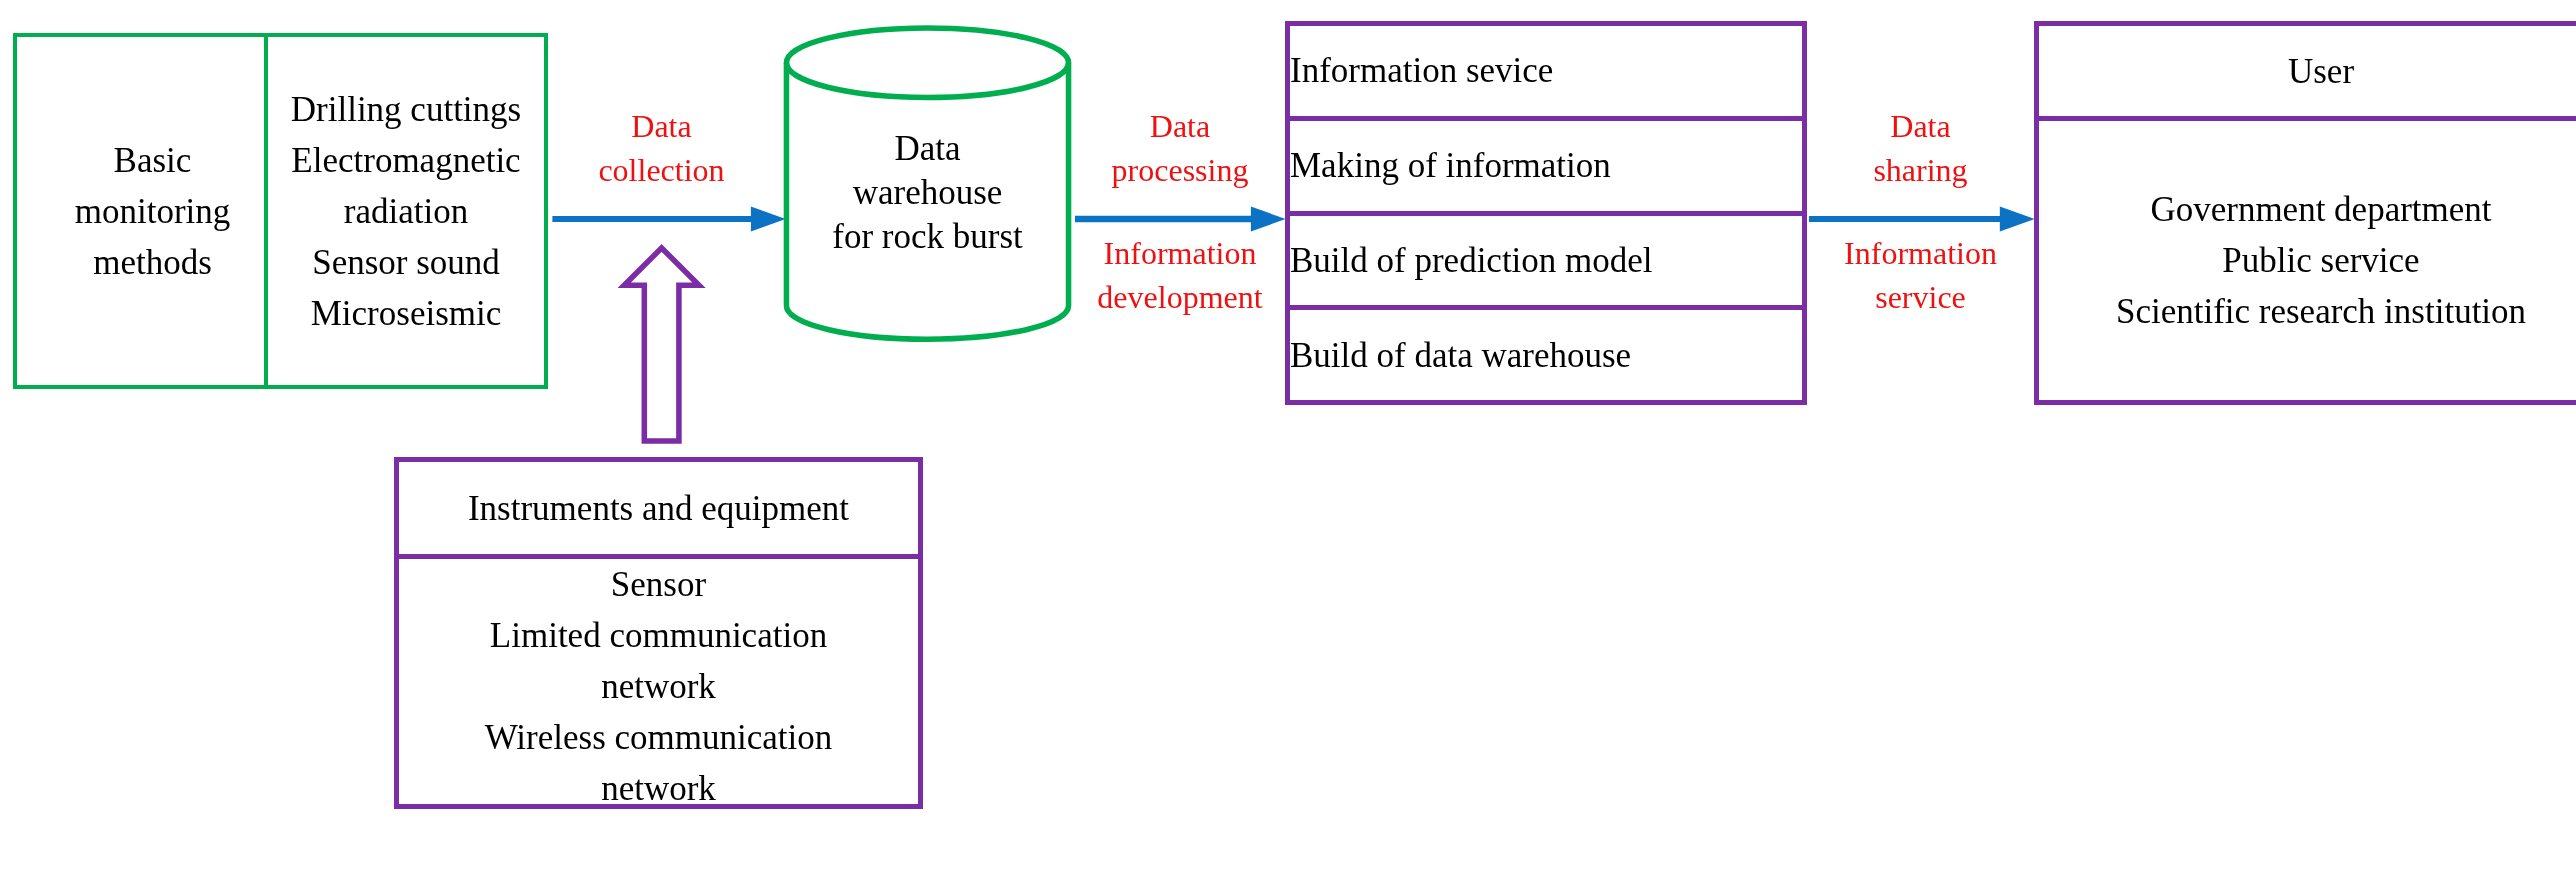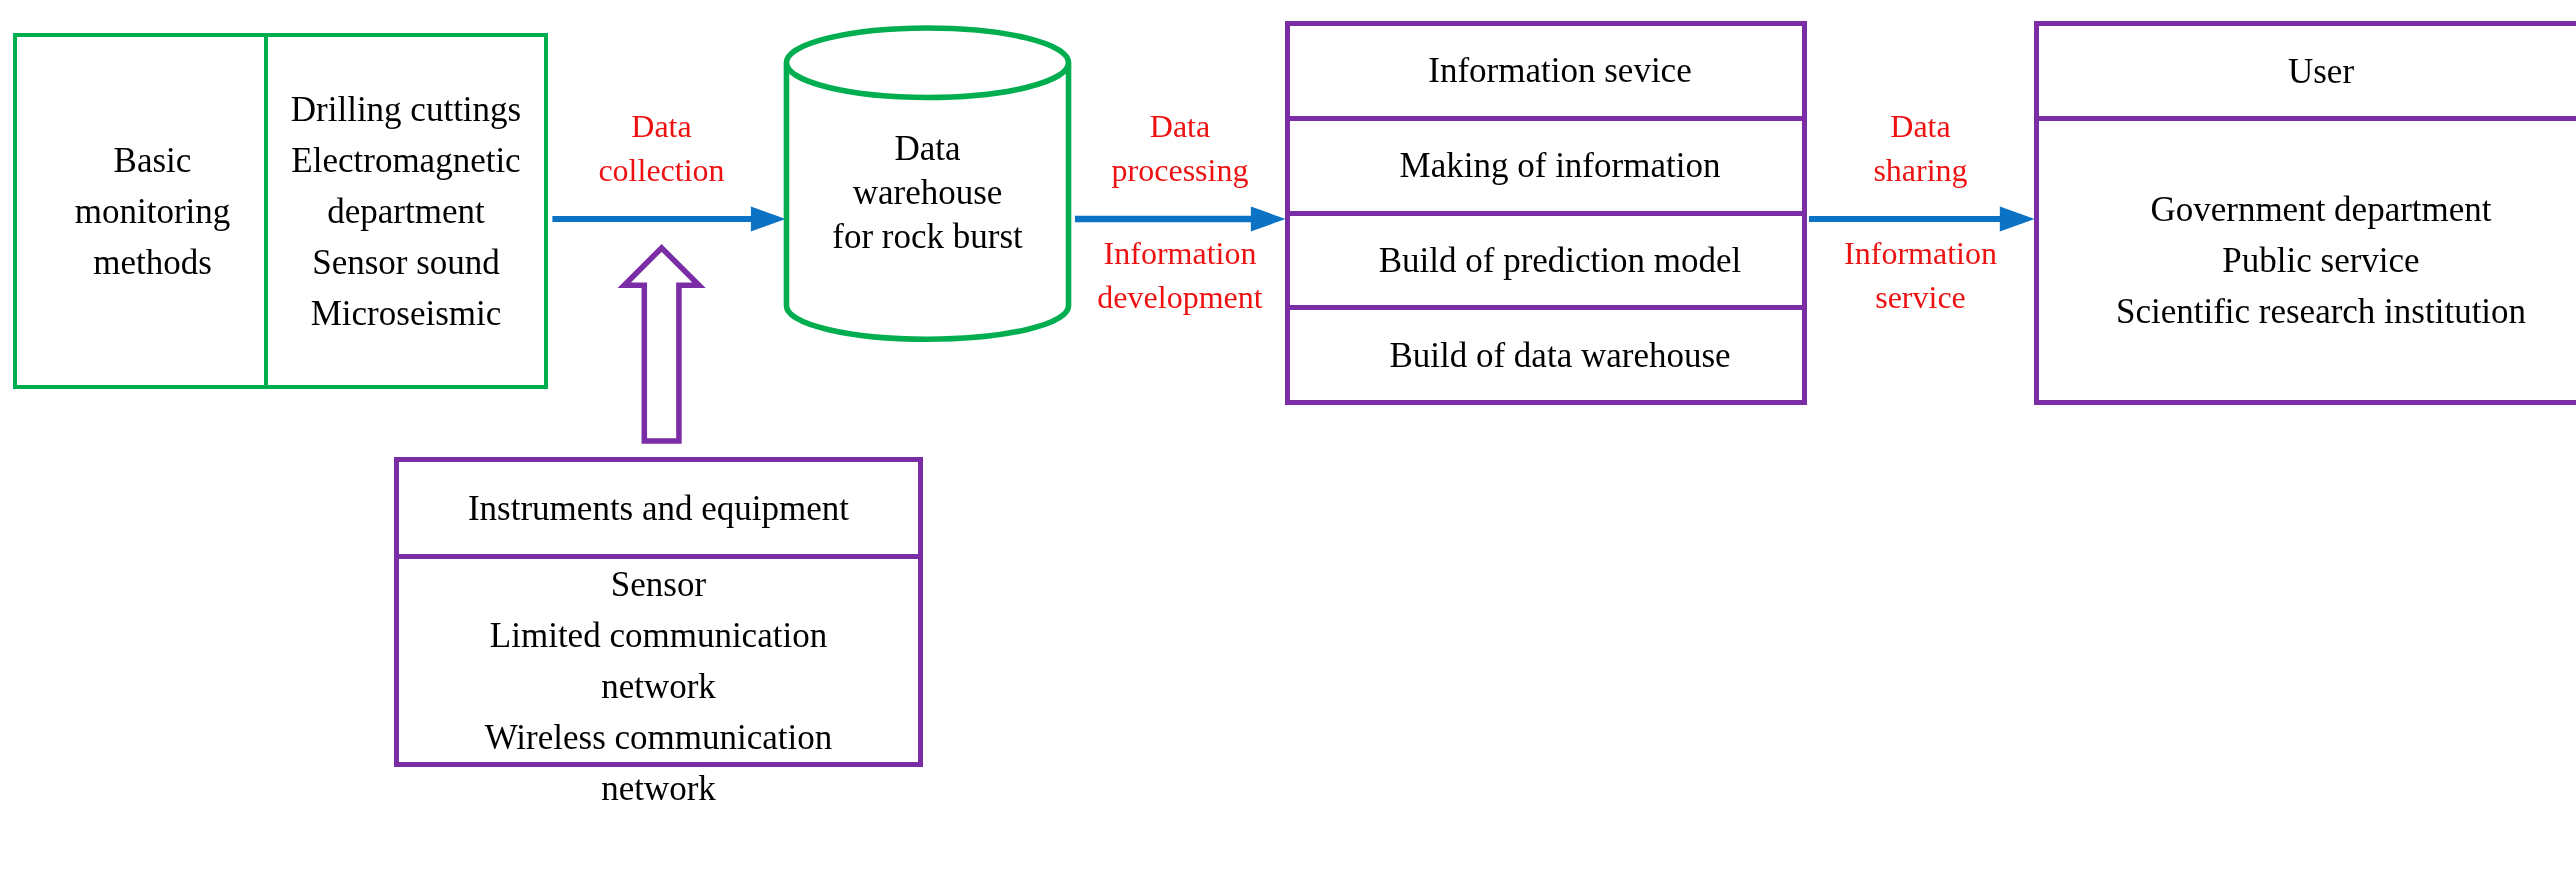--- a/index.html
+++ b/index.html
@@ -17,40 +17,40 @@
   .box{position:absolute;background:#fff;box-sizing:border-box;}
   .green-box{border:4.9px solid var(--green,#00AE4F);display:flex;}
   .purple-box{border:5.6px solid var(--purple,#7A2DA5);}
   .cell{display:flex;flex-direction:column;align-items:center;justify-content:center;text-align:center;}
   .left-cell{width:223px;flex:none;border-right:4.9px solid var(--green,#00AE4F);padding-left:24px;}
   .right-cell{flex:1;}
   .col{display:flex;flex-direction:column;}
   .hdr{flex:none;display:flex;align-items:center;justify-content:center;text-align:center;
        border-bottom:5.6px solid var(--purple,#7A2DA5);}
   .bodyarea{flex:1;display:flex;flex-direction:column;align-items:center;justify-content:center;text-align:center;}
-  .trow{flex:1;display:flex;align-items:center;justify-content:center;text-align:center;padding-left:28px;}
+  .trow{flex:1;display:flex;align-items:center;text-align:center;}
   .trow + .trow{border-top:5.6px solid var(--purple,#7A2DA5);}
   .rlabel{color:var(--red,#EE1111);font-size:32px;line-height:44px;text-align:center;}
   .bshaft{stroke:var(--blue,#0B72C4);stroke-width:9;}
   .bhead{fill:var(--blue,#0B72C4);}
   .gstroke{stroke:var(--green,#00AE4F);stroke-width:8;fill:none;}
   .parrow{stroke:var(--purple,#7A2DA5);stroke-width:8;fill:#ffffff;stroke-linejoin:miter;}
 </style>
 </head>
 <body>
 
 <div class="canvas">
 
   <div class="box green-box" style="left:13px;top:33px;width:535px;height:356px">
     <div class="cell left-cell">
       <div class="t center" style="max-width:187px">Basic monitoring methods</div>
     </div>
     <div class="cell right-cell">
       <div class="t center">Drilling cuttings</div>
-      <div class="t center" style="max-width:278px">Electromagnetic department</div>
+      <div class="t center" style="max-width:278px">Electromagnetic radiation</div>
       <div class="t center">Sensor sound</div>
       <div class="t center">Microseismic</div>
     </div>
   </div>
 
   <div class="rlabel abs" style="left:571px;top:104px;width:181px">
     <div>Data</div>
     <div>collection</div>
   </div>
 
@@ -66,21 +66,21 @@
   <div class="t abs center" style="left:778px;top:127px;width:299px;line-height:44px">
     <div>Data</div>
     <div>warehouse</div>
     <div>for rock burst</div>
   </div>
 
   <svg class="abs" style="left:618px;top:242px" width="90" height="205" viewBox="0 0 130 295">
     <polygon class="parrow" points="63,8 117,62 88,62 88,287 38,287 38,62 9,62"></polygon>
   </svg>
 
-  <div class="box purple-box col" style="left:394px;top:457px;width:529px;height:310px">
+  <div class="box purple-box col" style="left:394px;top:457px;width:529px;height:352px">
     <div class="hdr" style="height:92px">
       <div class="t">Instruments and equipment</div>
     </div>
     <div class="bodyarea">
       <div class="t center">Sensor</div>
       <div class="t center" style="max-width:430px">Limited communication network</div>
       <div class="t center" style="max-width:430px">Wireless communication network</div>
     </div>
   </div>
 

